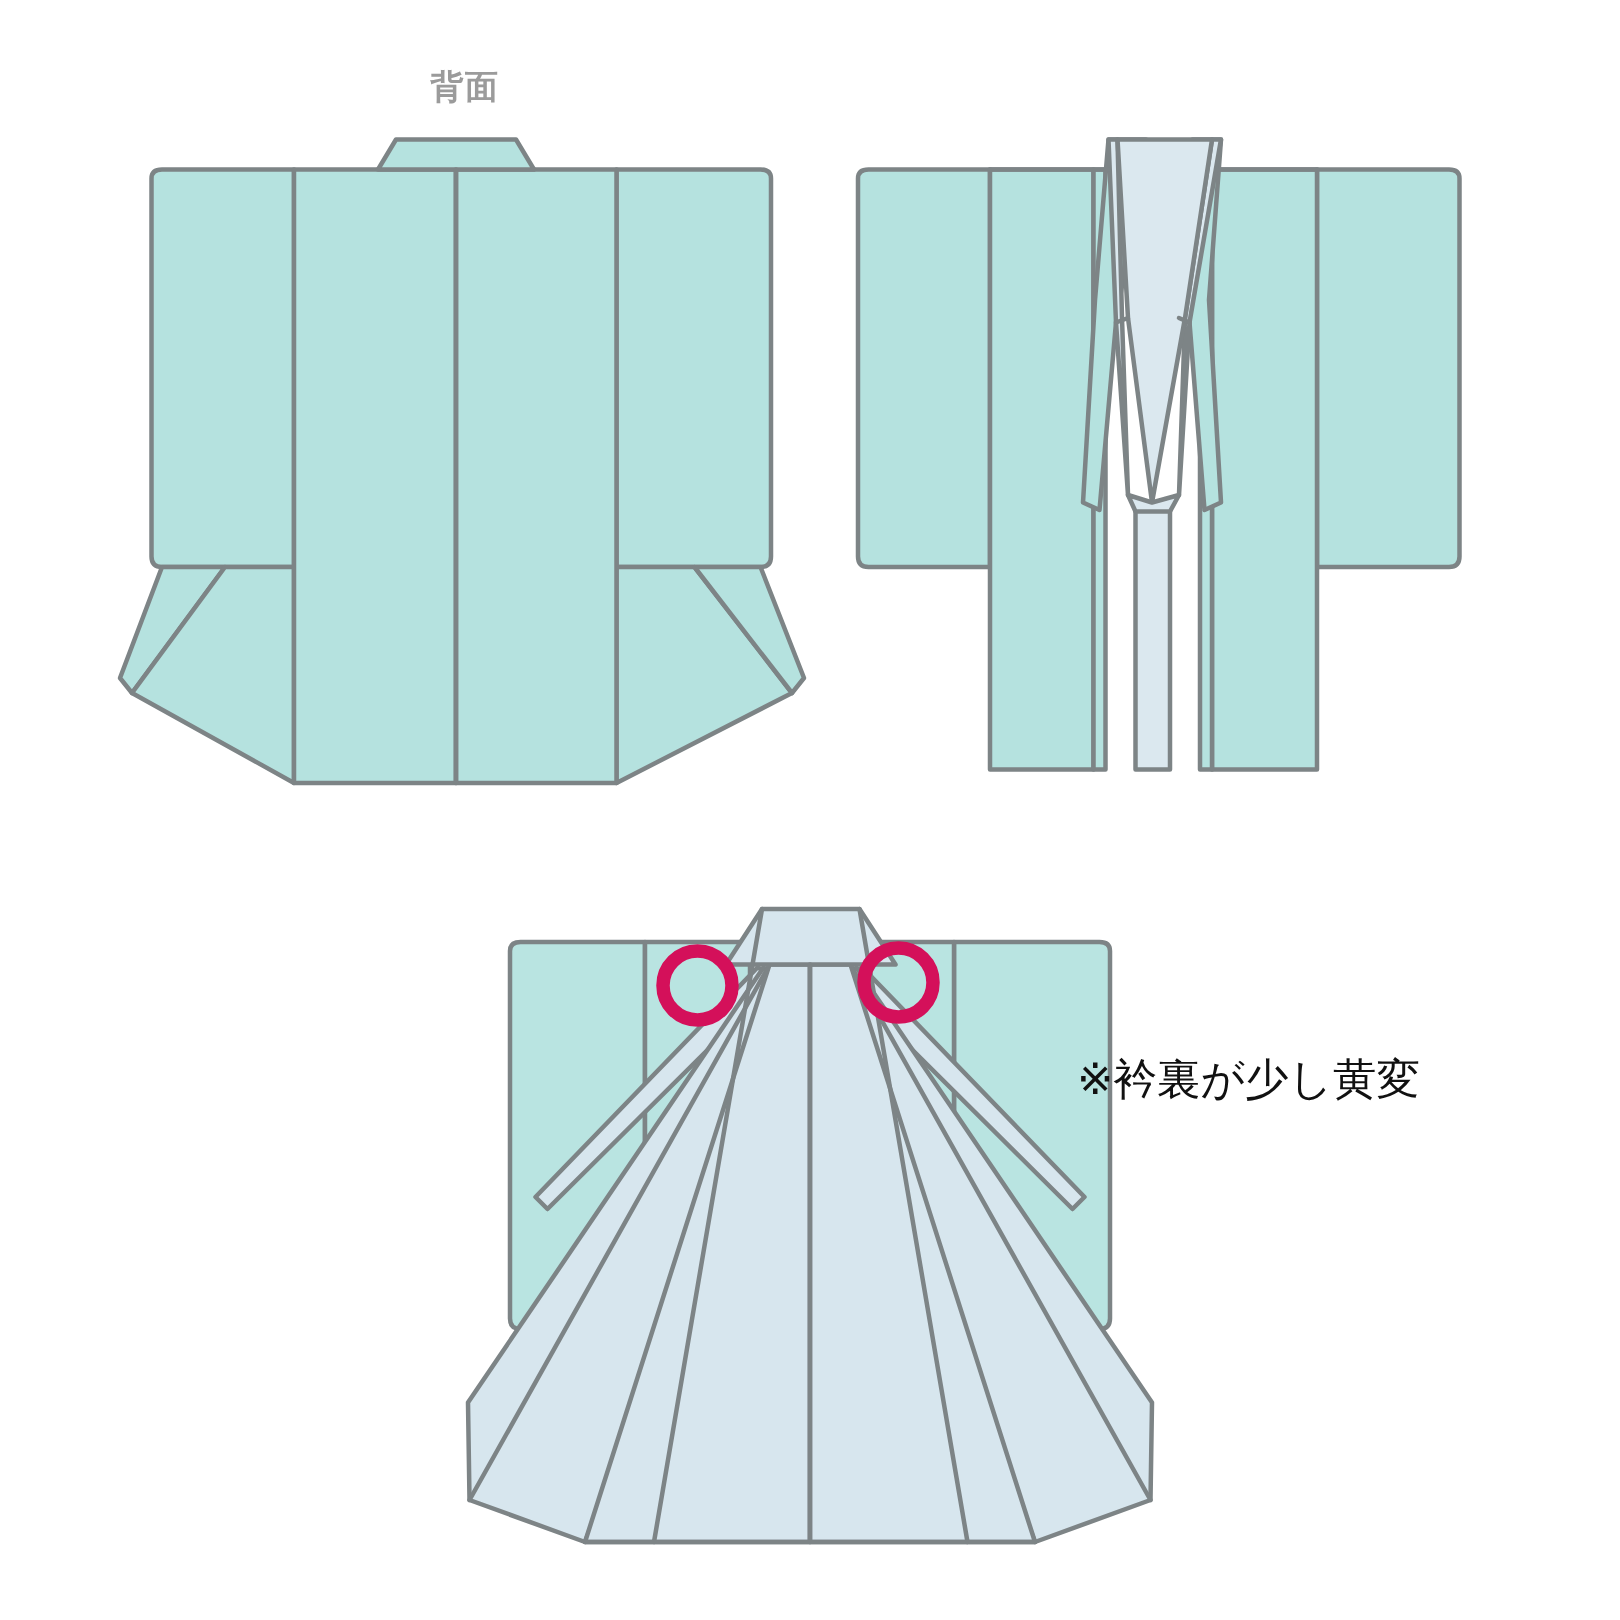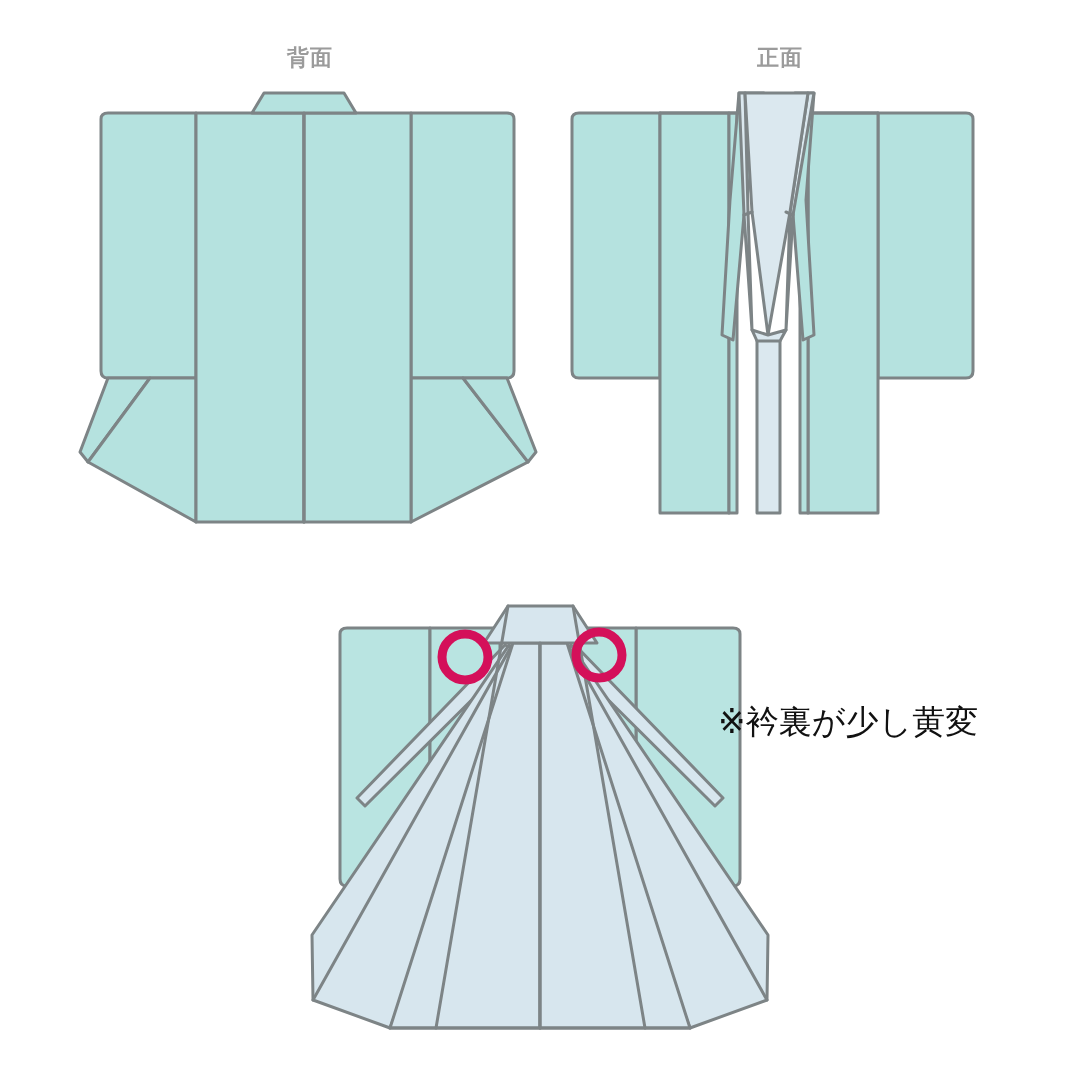--- a/index.html
+++ b/index.html
@@ -38,21 +38,21 @@
     user-select: none;
   }
   #label-back  { left: 190px; top: 43px;  width: 240px; }
   #label-front { left: 660px; top: 43px;  width: 240px; }
   #label-inner { left: 430px; top: 556px; width: 240px; }
 
   .note-text {
     position: absolute;
     left: 718px;
     top: 700px;
-    font-size: 33px;
+    font-size: 29px;
     color: #111111;
     letter-spacing: 0px;
     white-space: nowrap;
     font-family: "DejaVu Sans", "Liberation Sans", sans-serif;
     user-select: none;
   }
 </style>
 </head>
 <body>
 
@@ -158,18 +158,17 @@
 
     <g id="markers" fill="none">
       <circle cx="465" cy="657" r="23" stroke="#d4105a" stroke-width="9"></circle>
       <circle cx="599" cy="655" r="23" stroke="#d4105a" stroke-width="9"></circle>
     </g>
 
   </svg>
 
   <div class="view-label" id="label-back">背面</div>
 
-  <div class="view-label" id="label-front">正面</div>
 
 
   <div class="note-text">※衿裏が少し黄変</div>
 
 </div>
 
 </body></html>

